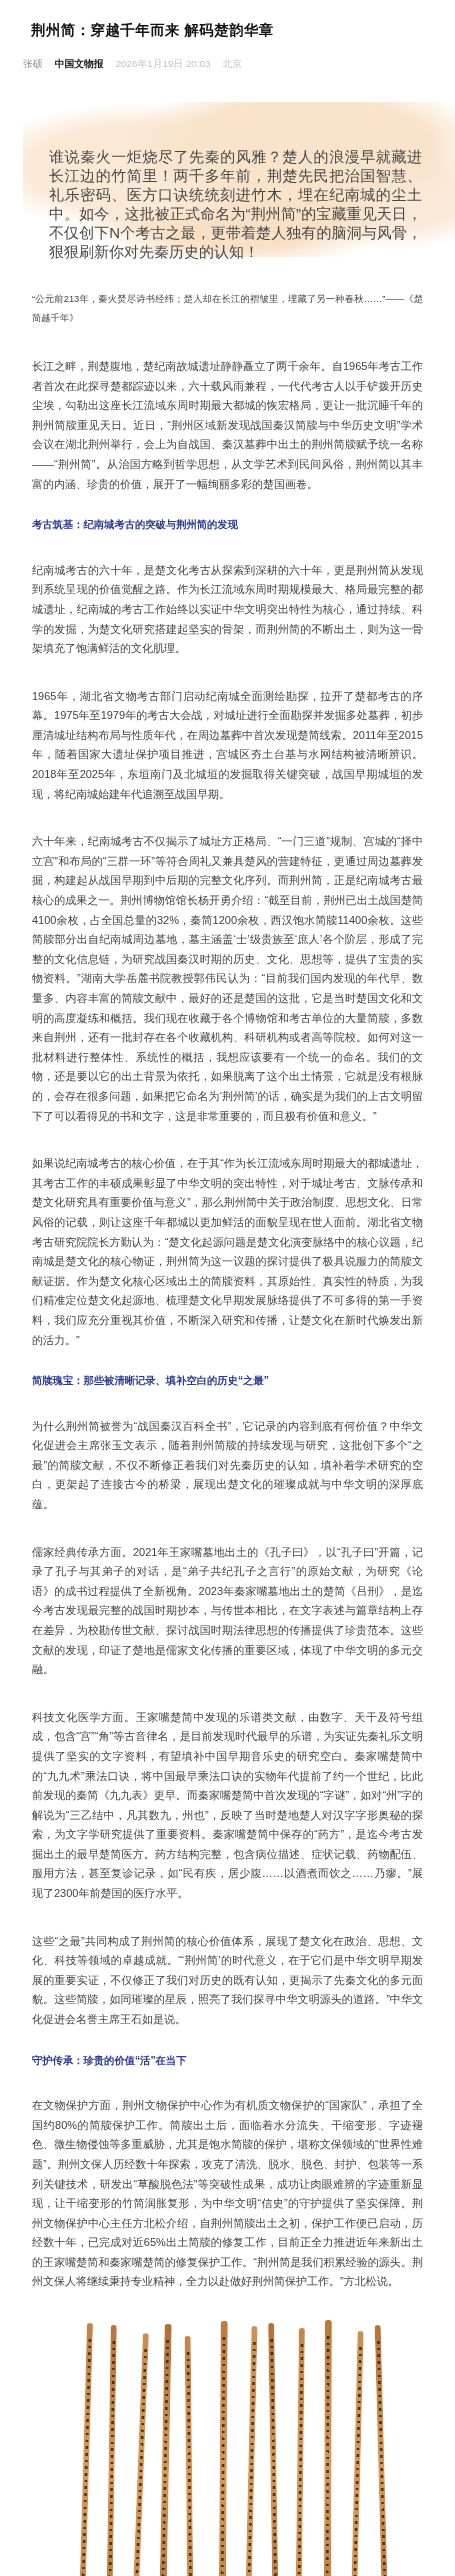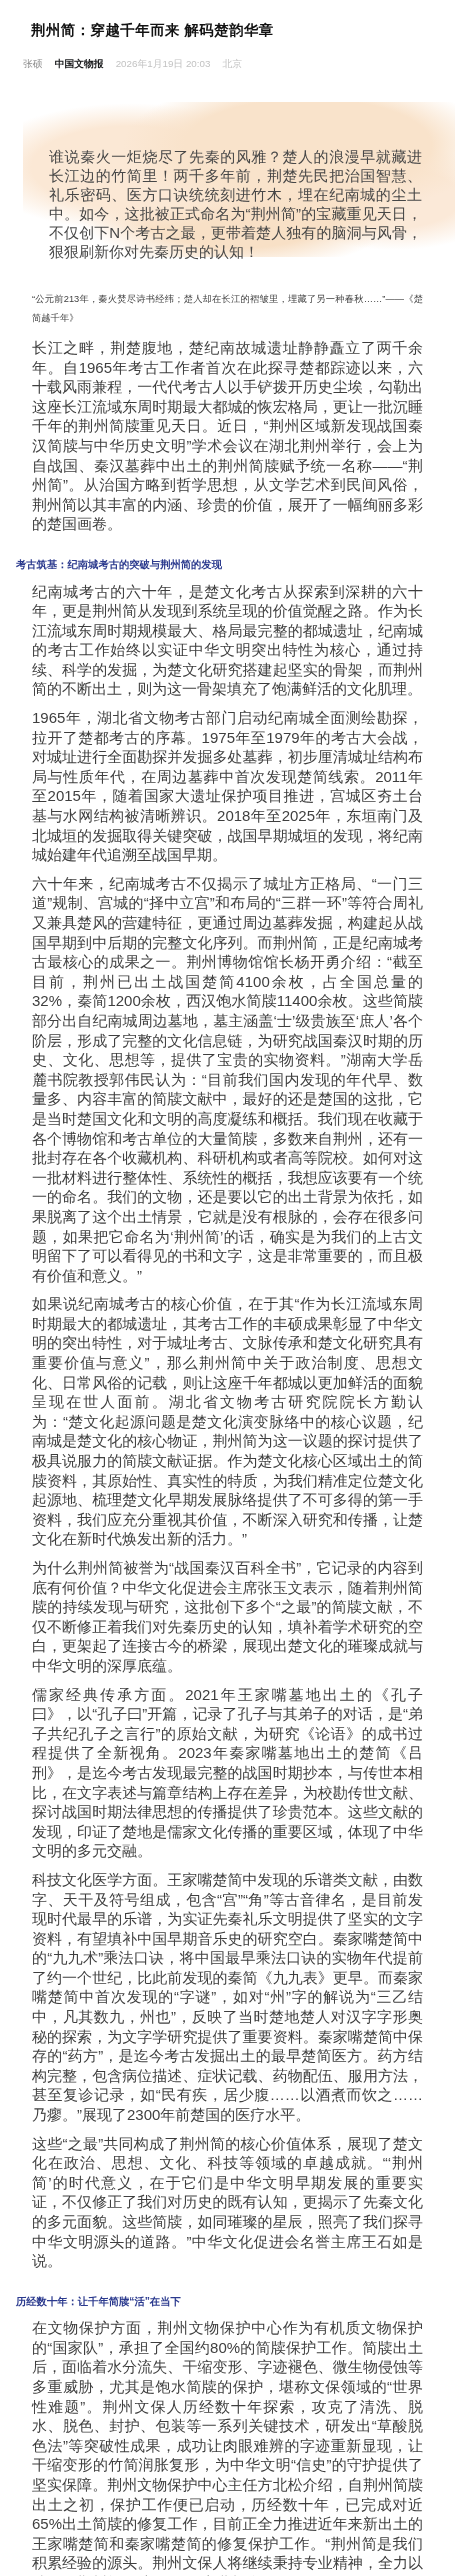--- a/index.html
+++ b/index.html
@@ -50,25 +50,25 @@
     color:#474747;
     text-align:justify;
   }
 
   
   .quote{
     margin:8.2px 32px 0 32px;
     font-size:9.3px;line-height:19.6px;color:#3f3f3f;text-align:justify;
   }
   .body-p{
-    margin:9px 32px 0 32px;
-    font-size:15px;line-height:19.6px;color:#3f3f3f;text-align:justify;
+    margin:28px 32px 0 32px;
+    font-size:11px;line-height:19.6px;color:#3f3f3f;text-align:justify;
   }
   .sec-h{
-    margin:23px 32px 0 16px;
+    margin:23px 32px 0 32px;
     font-size:10.3px;line-height:15.5px;font-weight:700;color:#2b3a8e;
   }
 
   
   .fig1{position:relative;height:515px;margin-top:28px;}
   .slip{
     position:absolute;
     border-radius:3.1px;
     background-repeat:no-repeat;
     box-shadow:0 0.5px 1px rgba(120,80,40,.25);
@@ -96,26 +96,27 @@
   <p class="quote">“公元前213年，秦火焚尽诗书经纬；楚人却在长江的褶皱里，埋藏了另一种春秋……”——《楚简越千年》</p>
 
   <p class="body-p">长江之畔，荆楚腹地，楚纪南故城遗址静静矗立了两千余年。自1965年考古工作者首次在此探寻楚都踪迹以来，六十载风雨兼程，一代代考古人以手铲拨开历史尘埃，勾勒出这座长江流域东周时期最大都城的恢宏格局，更让一批沉睡千年的荆州简牍重见天日。近日，“荆州区域新发现战国秦汉简牍与中华历史文明”学术会议在湖北荆州举行，会上为自战国、秦汉墓葬中出土的荆州简牍赋予统一名称——“荆州简”。从治国方略到哲学思想，从文学艺术到民间风俗，荆州简以其丰富的内涵、珍贵的价值，展开了一幅绚丽多彩的楚国画卷。</p>
 
   <h2 class="sec-h">考古筑基：纪南城考古的突破与荆州简的发现</h2>
   <p class="body-p">纪南城考古的六十年，是楚文化考古从探索到深耕的六十年，更是荆州简从发现到系统呈现的价值觉醒之路。作为长江流域东周时期规模最大、格局最完整的都城遗址，纪南城的考古工作始终以实证中华文明突出特性为核心，通过持续、科学的发掘，为楚文化研究搭建起坚实的骨架，而荆州简的不断出土，则为这一骨架填充了饱满鲜活的文化肌理。</p>
   <p class="body-p">1965年，湖北省文物考古部门启动纪南城全面测绘勘探，拉开了楚都考古的序幕。1975年至1979年的考古大会战，对城址进行全面勘探并发掘多处墓葬，初步厘清城址结构布局与性质年代，在周边墓葬中首次发现楚简线索。2011年至2015年，随着国家大遗址保护项目推进，宫城区夯土台基与水网结构被清晰辨识。2018年至2025年，东垣南门及北城垣的发掘取得关键突破，战国早期城垣的发现，将纪南城始建年代追溯至战国早期。</p>
   <p class="body-p">六十年来，纪南城考古不仅揭示了城址方正格局、“一门三道”规制、宫城的“择中立宫”和布局的“三群一环”等符合周礼又兼具楚风的营建特征，更通过周边墓葬发掘，构建起从战国早期到中后期的完整文化序列。而荆州简，正是纪南城考古最核心的成果之一。荆州博物馆馆长杨开勇介绍：“截至目前，荆州已出土战国楚简4100余枚，占全国总量的32%，秦简1200余枚，西汉饱水简牍11400余枚。这些简牍部分出自纪南城周边墓地，墓主涵盖‘士’级贵族至‘庶人’各个阶层，形成了完整的文化信息链，为研究战国秦汉时期的历史、文化、思想等，提供了宝贵的实物资料。”湖南大学岳麓书院教授郭伟民认为：“目前我们国内发现的年代早、数量多、内容丰富的简牍文献中，最好的还是楚国的这批，它是当时楚国文化和文明的高度凝练和概括。我们现在收藏于各个博物馆和考古单位的大量简牍，多数来自荆州，还有一批封存在各个收藏机构、科研机构或者高等院校。如何对这一批材料进行整体性、系统性的概括，我想应该要有一个统一的命名。我们的文物，还是要以它的出土背景为依托，如果脱离了这个出土情景，它就是没有根脉的，会存在很多问题，如果把它命名为‘荆州简’的话，确实是为我们的上古文明留下了可以看得见的书和文字，这是非常重要的，而且极有价值和意义。”</p>
   <p class="body-p">如果说纪南城考古的核心价值，在于其“作为长江流域东周时期最大的都城遗址，其考古工作的丰硕成果彰显了中华文明的突出特性，对于城址考古、文脉传承和楚文化研究具有重要价值与意义”，那么荆州简中关于政治制度、思想文化、日常风俗的记载，则让这座千年都城以更加鲜活的面貌呈现在世人面前。湖北省文物考古研究院院长方勤认为：“楚文化起源问题是楚文化演变脉络中的核心议题，纪南城是楚文化的核心物证，荆州简为这一议题的探讨提供了极具说服力的简牍文献证据。作为楚文化核心区域出土的简牍资料，其原始性、真实性的特质，为我们精准定位楚文化起源地、梳理楚文化早期发展脉络提供了不可多得的第一手资料，我们应充分重视其价值，不断深入研究和传播，让楚文化在新时代焕发出新的活力。”</p>
 
+  <h2 class="sec-h">简牍瑰宝：那些被清晰记录、填补空白的历史“之最”</h2>
   <p class="body-p">为什么荆州简被誉为“战国秦汉百科全书”，它记录的内容到底有何价值？中华文化促进会主席张玉文表示，随着荆州简牍的持续发现与研究，这批创下多个“之最”的简牍文献，不仅不断修正着我们对先秦历史的认知，填补着学术研究的空白，更架起了连接古今的桥梁，展现出楚文化的璀璨成就与中华文明的深厚底蕴。</p>
   <p class="body-p">儒家经典传承方面。2021年王家嘴墓地出土的《孔子曰》，以“孔子曰”开篇，记录了孔子与其弟子的对话，是“弟子共纪孔子之言行”的原始文献，为研究《论语》的成书过程提供了全新视角。2023年秦家嘴墓地出土的楚简《吕刑》，是迄今考古发现最完整的战国时期抄本，与传世本相比，在文字表述与篇章结构上存在差异，为校勘传世文献、探讨战国时期法律思想的传播提供了珍贵范本。这些文献的发现，印证了楚地是儒家文化传播的重要区域，体现了中华文明的多元交融。</p>
   <p class="body-p">科技文化医学方面。王家嘴楚简中发现的乐谱类文献，由数字、天干及符号组成，包含“宫”“角”等古音律名，是目前发现时代最早的乐谱，为实证先秦礼乐文明提供了坚实的文字资料，有望填补中国早期音乐史的研究空白。秦家嘴楚简中的“九九术”乘法口诀，将中国最早乘法口诀的实物年代提前了约一个世纪，比此前发现的秦简《九九表》更早。而秦家嘴楚简中首次发现的“字谜”，如对“州”字的解说为“三乙结中，凡其数九，州也”，反映了当时楚地楚人对汉字字形奥秘的探索，为文字学研究提供了重要资料。秦家嘴楚简中保存的“药方”，是迄今考古发掘出土的最早楚简医方。药方结构完整，包含病位描述、症状记载、药物配伍、服用方法，甚至复诊记录，如“民有疾，居少腹……以酒煮而饮之……乃瘳。”展现了2300年前楚国的医疗水平。</p>
   <p class="body-p">这些“之最”共同构成了荆州简的核心价值体系，展现了楚文化在政治、思想、文化、科技等领域的卓越成就。“‘荆州简’的时代意义，在于它们是中华文明早期发展的重要实证，不仅修正了我们对历史的既有认知，更揭示了先秦文化的多元面貌。这些简牍，如同璀璨的星辰，照亮了我们探寻中华文明源头的道路。”中华文化促进会名誉主席王石如是说。</p>
 
-  <h2 class="sec-h">历经数十年：让千年简牍“活”在当下</h2>
+  <h2 class="sec-h">守护传承：珍贵的价值“活”在当下</h2>
   <p class="body-p">在文物保护方面，荆州文物保护中心作为有机质文物保护的“国家队”，承担了全国约80%的简牍保护工作。简牍出土后，面临着水分流失、干缩变形、字迹褪色、微生物侵蚀等多重威胁，尤其是饱水简牍的保护，堪称文保领域的“世界性难题”。荆州文保人历经数十年探索，攻克了清洗、脱水、脱色、封护、包装等一系列关键技术，研发出“草酸脱色法”等突破性成果，成功让肉眼难辨的字迹重新显现，让干缩变形的竹简润胀复形，为中华文明“信史”的守护提供了坚实保障。荆州文物保护中心主任方北松介绍，自荆州简牍出土之初，保护工作便已启动，历经数十年，已完成对近65%出土简牍的修复工作，目前正全力推进近年来新出土的王家嘴楚简和秦家嘴楚简的修复保护工作。“荆州简是我们积累经验的源头。荆州文保人将继续秉持专业精神，全力以赴做好荆州简保护工作。”方北松说。</p>
 
   <figure style="margin:0;">
     <div class="fig1" id="slip-field">
         <div class="slip" style="left: 80px; top: 2.6px; width: 6.2px; height: 502px; transform: rotate(1.6deg); background-image: repeating-linear-gradient(rgba(45, 25, 8, 0.78) 0px, rgba(45, 25, 8, 0.78) 2.6px, rgba(45, 25, 8, 0) 2.6px, rgba(45, 25, 8, 0) 6.7px), linear-gradient(rgb(192, 131, 70), rgb(212, 154, 92) 30%, rgb(192, 131, 70) 62%, rgb(169, 109, 51)); background-size: 2.6px 90%, 100% 100%; background-position: center 15.5px, 0px 0px;"></div>
         <div class="slip" style="left: 107px; top: 5.2px; width: 5.7px; height: 484px; transform: rotate(0.9deg); background-image: repeating-linear-gradient(rgba(45, 25, 8, 0.78) 0px, rgba(45, 25, 8, 0.78) 2.6px, rgba(45, 25, 8, 0) 2.6px, rgba(45, 25, 8, 0) 6.7px), linear-gradient(rgb(181, 118, 58), rgb(212, 154, 92) 30%, rgb(181, 118, 58) 62%, rgb(169, 109, 51)); background-size: 2.6px 90%, 100% 100%; background-position: center 15.5px, 0px 0px;"></div>
         <div class="slip" style="left: 134px; top: 13px; width: 6.2px; height: 464px; transform: rotate(2.2deg); background-image: repeating-linear-gradient(rgba(45, 25, 8, 0.78) 0px, rgba(45, 25, 8, 0.78) 2.6px, rgba(45, 25, 8, 0) 2.6px, rgba(45, 25, 8, 0) 6.7px), linear-gradient(rgb(198, 141, 79), rgb(212, 154, 92) 30%, rgb(198, 141, 79) 62%, rgb(169, 109, 51)); background-size: 2.6px 90%, 100% 100%; background-position: center 15.5px, 0px 0px;"></div>
         <div class="slip" style="left: 160px; top: 4.1px; width: 6.7px; height: 489px; transform: rotate(1.1deg); background-image: repeating-linear-gradient(rgba(45, 25, 8, 0.78) 0px, rgba(45, 25, 8, 0.78) 2.6px, rgba(45, 25, 8, 0) 2.6px, rgba(45, 25, 8, 0) 6.7px), linear-gradient(rgb(173, 111, 53), rgb(212, 154, 92) 30%, rgb(173, 111, 53) 62%, rgb(169, 109, 51)); background-size: 2.6px 90%, 100% 100%; background-position: center 15.5px, 0px 0px;"></div>
         <div class="slip" style="left: 187px; top: 15.5px; width: 5.7px; height: 453px; transform: rotate(-0.6deg); background-image: repeating-linear-gradient(rgba(45, 25, 8, 0.78) 0px, rgba(45, 25, 8, 0.78) 2.6px, rgba(45, 25, 8, 0) 2.6px, rgba(45, 25, 8, 0) 6.7px), linear-gradient(rgb(194, 131, 68), rgb(212, 154, 92) 30%, rgb(194, 131, 68) 62%, rgb(169, 109, 51)); background-size: 2.6px 90%, 100% 100%; background-position: center 15.5px, 0px 0px;"></div>
         <div class="slip" style="left: 219px; top: 1px; width: 6.7px; height: 507px; transform: rotate(0.4deg); background-image: repeating-linear-gradient(rgba(45, 25, 8, 0.78) 0px, rgba(45, 25, 8, 0.78) 2.6px, rgba(45, 25, 8, 0) 2.6px, rgba(45, 25, 8, 0) 6.7px), linear-gradient(rgb(186, 124, 64), rgb(212, 154, 92) 30%, rgb(186, 124, 64) 62%, rgb(169, 109, 51)); background-size: 2.6px 90%, 100% 100%; background-position: center 15.5px, 0px 0px;"></div>

